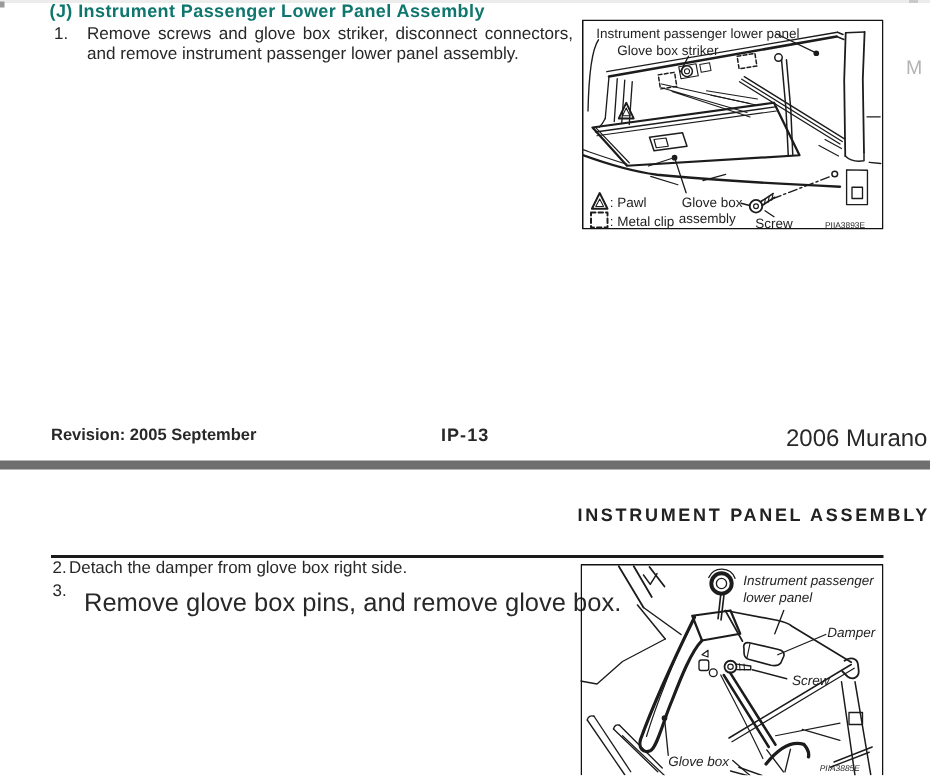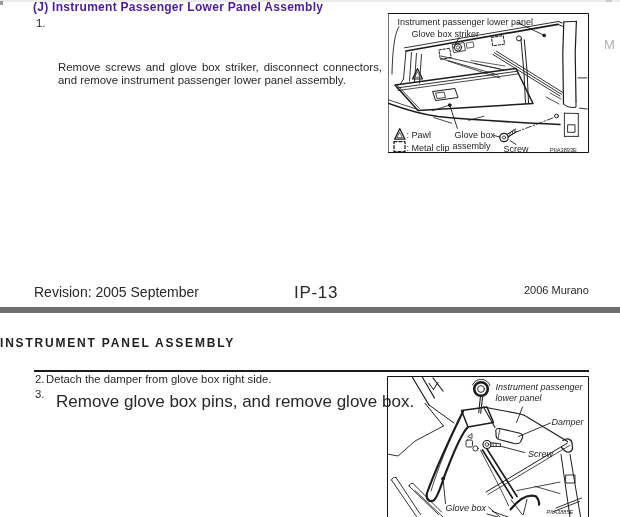--- a/index.html
+++ b/index.html
@@ -9,25 +9,25 @@
 </style>
 </head>
 <body>
 
 <div class="abs" style="left:0;top:0;width:620px;height:2px;background:#ececec;"></div>
 
 <div class="abs" style="left:0;top:1px;width:3px;height:4px;background:#9a9a9a;"></div>
 
 <div class="abs" style="left:606px;top:0;width:6px;height:2px;background:#c9c9c9;"></div>
 
-<div class="abs" style="left:33px;top:0px;font-size:12px;font-weight:bold;letter-spacing:0.28px;color:#4c1d95;">(J) Instrument Passenger Lower Panel Assembly</div>
+<div class="abs" style="left:33px;top:0px;font-size:12px;font-weight:bold;letter-spacing:0.28px;color:#0f766e;">(J) Instrument Passenger Lower Panel Assembly</div>
 
 <div class="abs" style="left:36px;top:17px;font-size:11.3px;">1.</div>
 
-<div class="abs" style="left:58px;top:17px;width:324px;font-size:11.4px;line-height:13px;text-align:justify;margin-top:44px;">Remove screws and glove box striker, disconnect connectors, and remove instrument passenger lower panel assembly.</div>
+<div class="abs" style="left:58px;top:17px;width:324px;font-size:11.4px;line-height:13px;text-align:justify;">Remove screws and glove box striker, disconnect connectors, and remove instrument passenger lower panel assembly.</div>
 
 <div class="abs" style="left:604px;top:37px;font-size:13px;color:#b3b3b3;">M</div>
 
 <div class="abs" style="left:388px;top:13px;">
 <svg width="201" height="140" viewBox="0 0 201 140" style="display:block">
 <g fill="none" stroke="#1c1c1c" stroke-width="1" stroke-linecap="round" stroke-linejoin="round">
 
 <rect x="0.5" y="0.5" width="200" height="139" stroke="#111"></rect>
 
 <path d="M18,38 L169.8,11.3" stroke-width="1.7"></path>
@@ -115,29 +115,29 @@
 <text x="115.5" y="139" font-size="9">Screw</text>
 
 <text x="18.5" y="124.8" font-size="9">: Pawl</text>
 
 <text x="18.5" y="137.8" font-size="9">: Metal clip</text>
 
 <text x="162" y="139" font-size="5.6" fill="#3a3a3a">PIIA3893E</text>
 </svg>
 </div>
 
-<div class="abs" style="left:34px;top:284px;font-size:14px;">Revision: 2005 September</div>
-
-<div class="abs" style="left:294px;top:283px;font-size:17px;font-weight:normal;letter-spacing:0.7px;">IP-13</div>
-
-<div class="abs" style="left:524px;top:284px;font-size:11px;text-align:right;">2006 Murano</div>
+<div class="abs" style="left:34px;top:284px;font-size:11px;font-weight:bold;">Revision: 2005 September</div>
+
+<div class="abs" style="left:294px;top:283px;font-size:12px;font-weight:bold;letter-spacing:0.7px;">IP-13</div>
+
+<div class="abs" style="left:524px;top:284px;font-size:16px;text-align:right;">2006 Murano</div>
 
 <div class="abs" style="left:0;top:307px;width:620px;height:6px;background:#6f6f6f;"></div>
 
-<div class="abs" style="left:0;top:336px;width:620px;text-align:left;font-size:12px;font-weight:bold;letter-spacing:1.8px;color:#222;">INSTRUMENT PANEL ASSEMBLY</div>
+<div class="abs" style="left:0;top:336px;width:620px;text-align:right;font-size:12px;font-weight:bold;letter-spacing:1.8px;color:#222;">INSTRUMENT PANEL ASSEMBLY</div>
 
 <div class="abs" style="left:34px;top:370px;width:555px;height:2px;background:#1a1a1a;"></div>
 
 <div class="abs" style="left:35px;top:372.5px;font-size:11.3px;">2.</div>
 
 <div class="abs" style="left:46px;top:372.5px;font-size:11.3px;">Detach the damper from glove box right side.</div>
 
 <div class="abs" style="left:35px;top:387.5px;font-size:11.3px;">3.</div>
 
 <div class="abs" style="left:56px;top:392px;font-size:17px;">Remove glove box pins, and remove glove box.</div>

